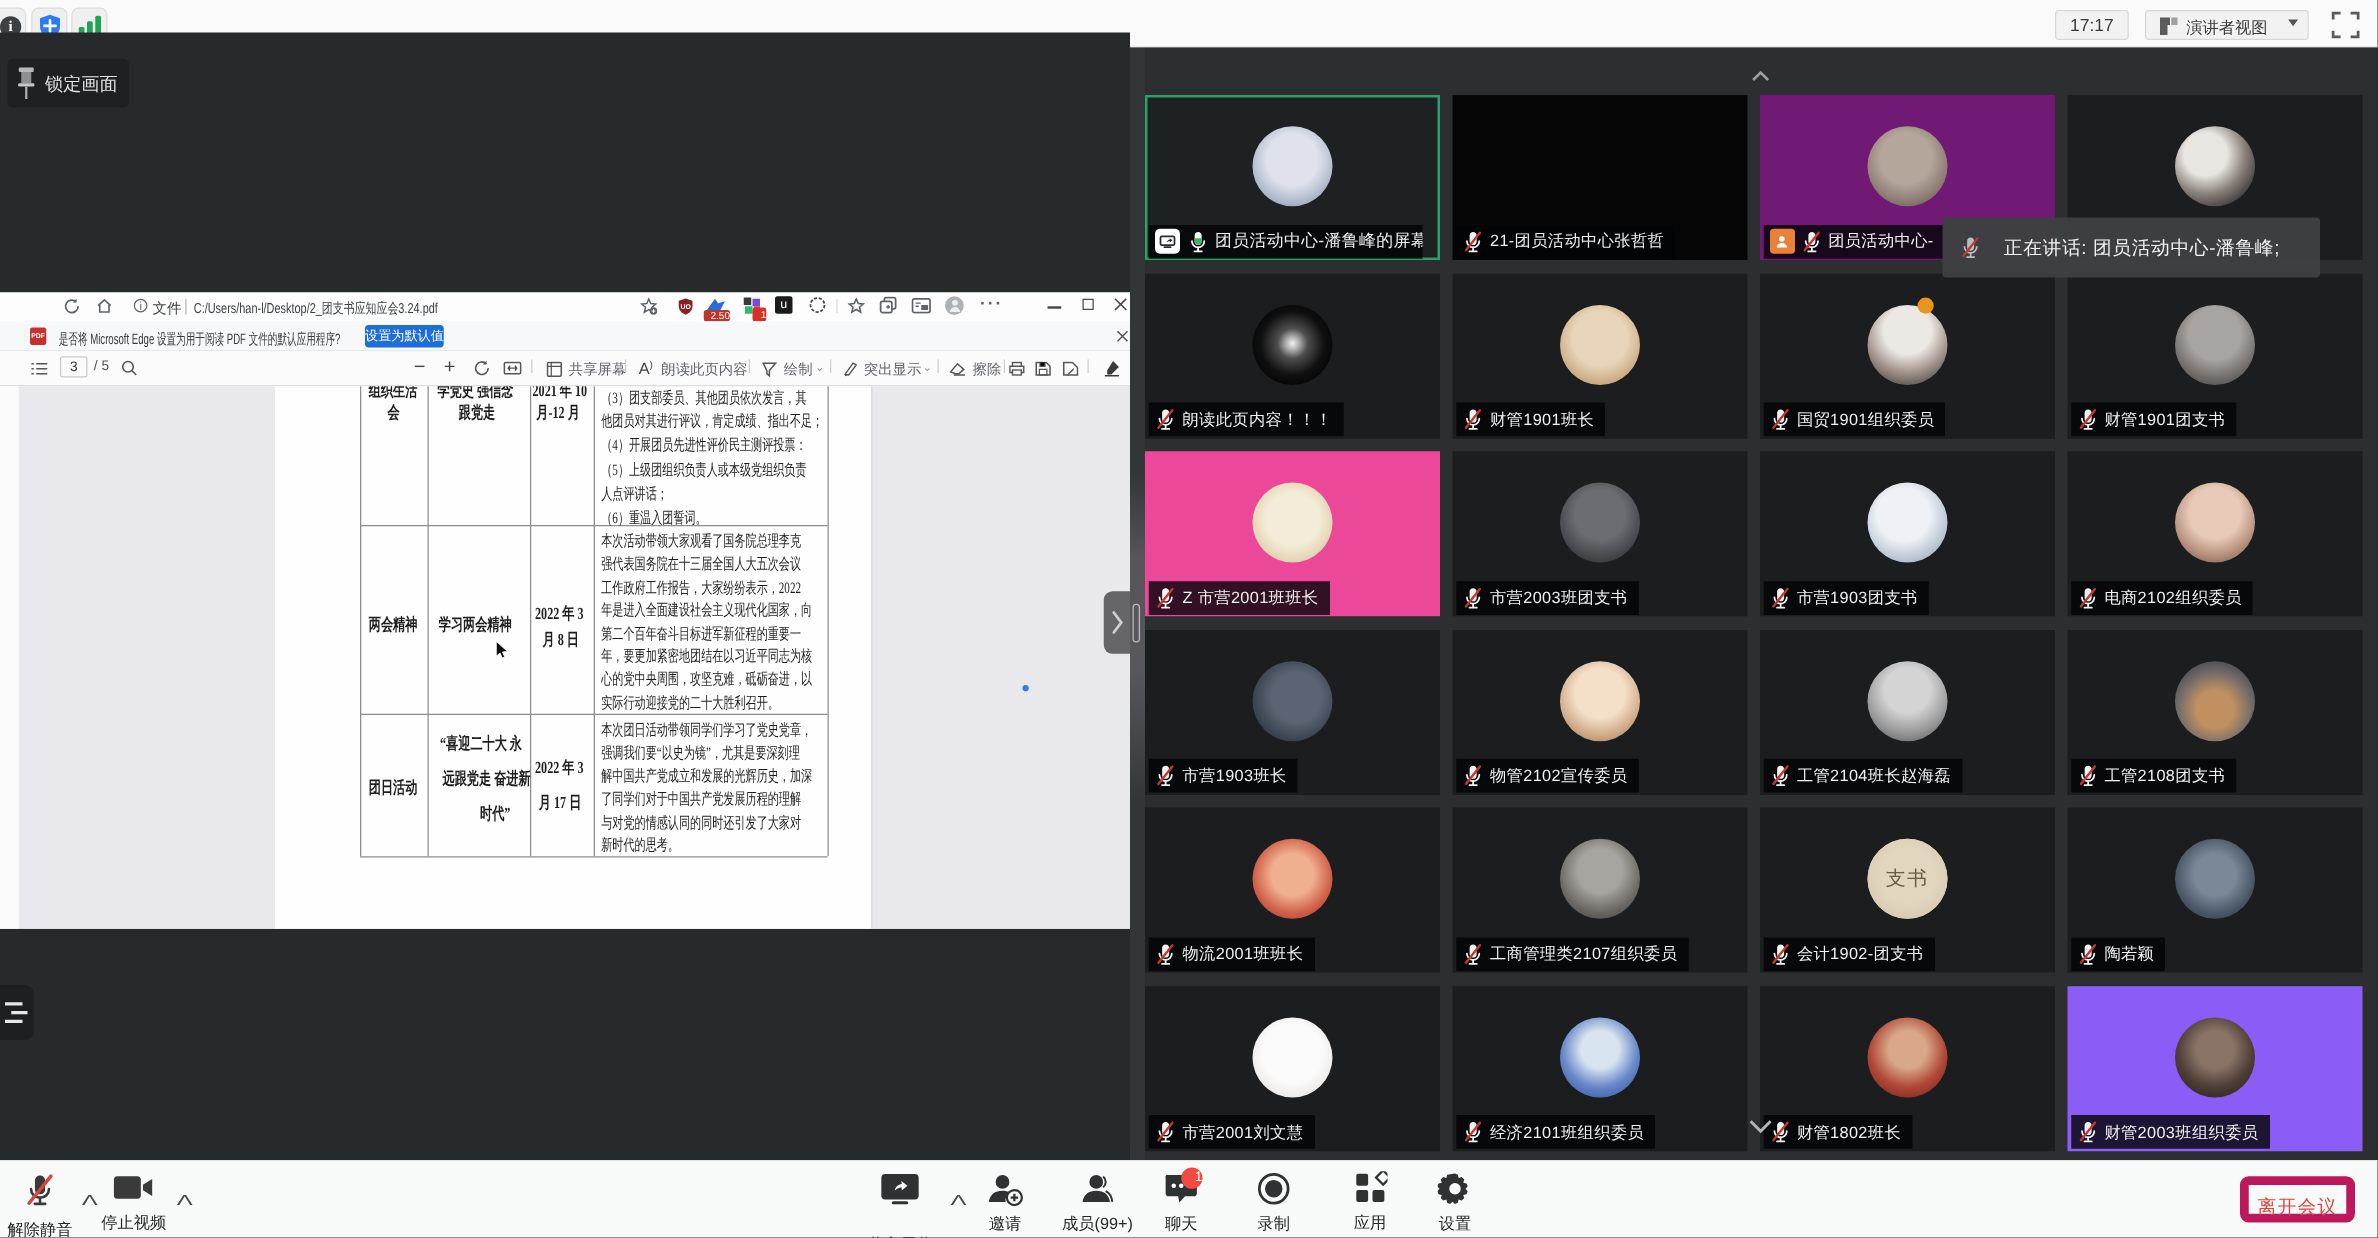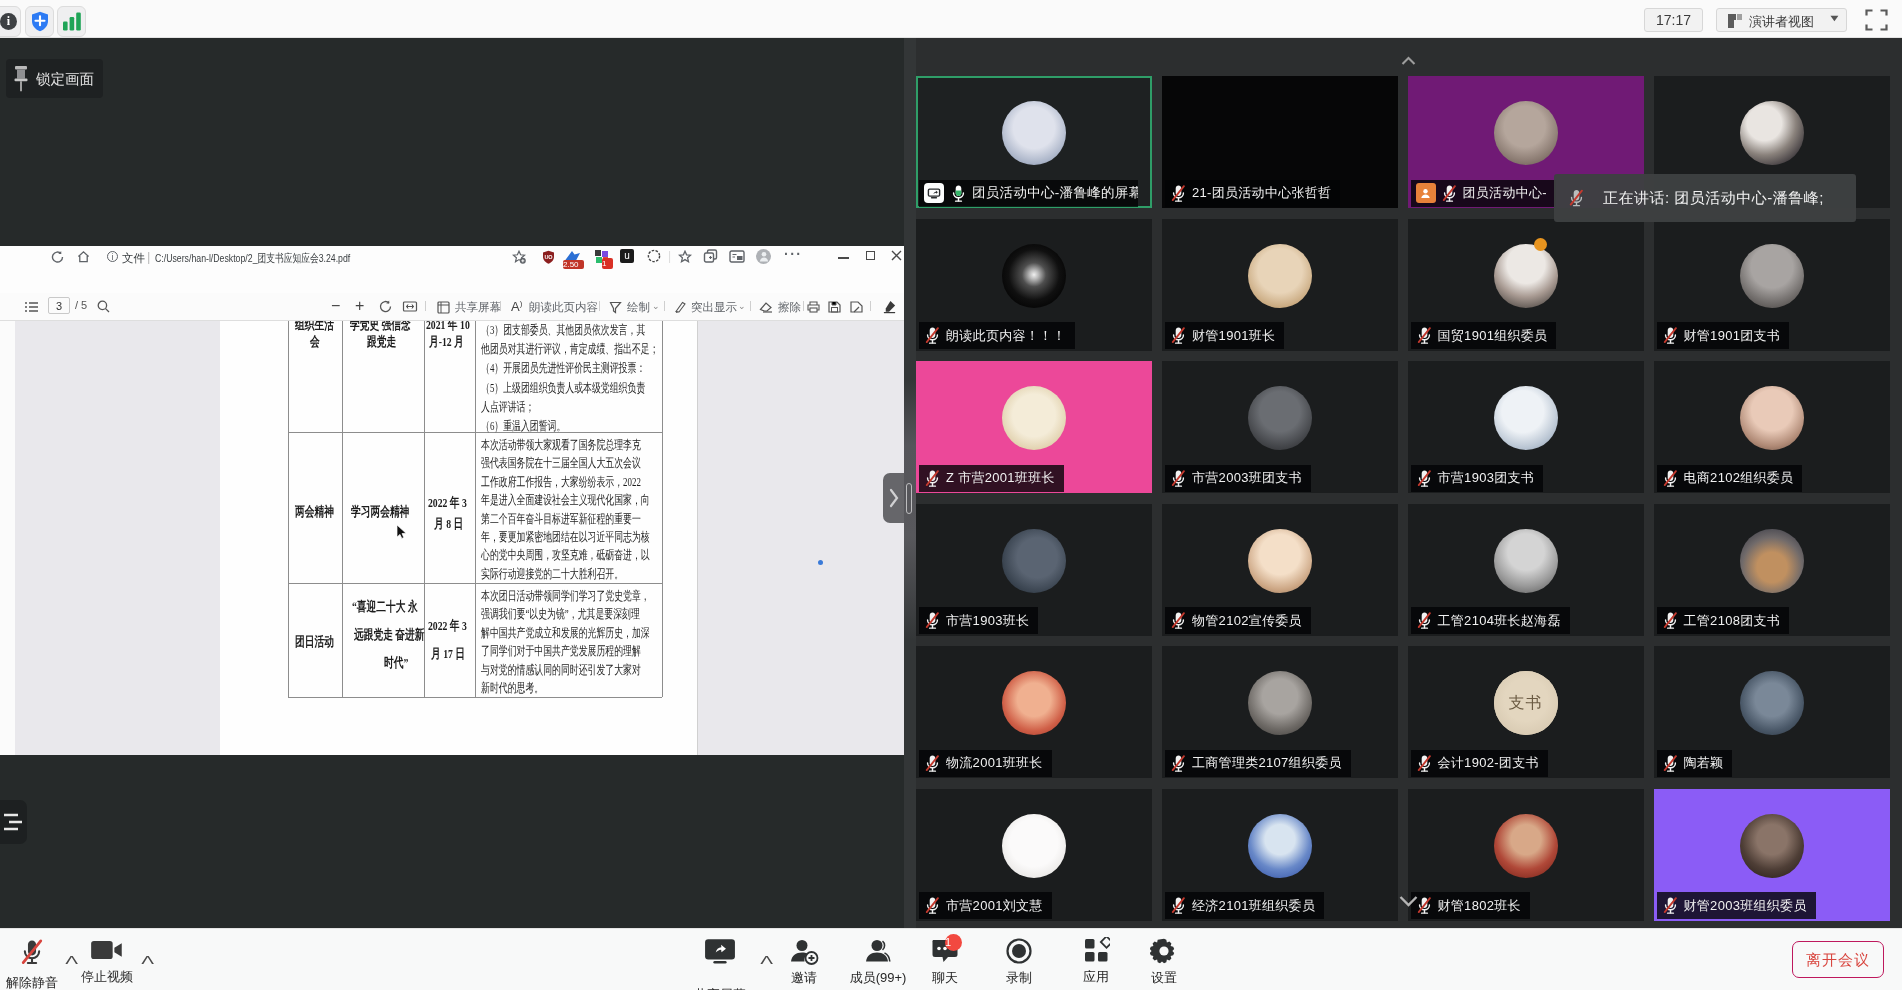--- a/index.html
+++ b/index.html
@@ -1,21 +1,21 @@
 <!DOCTYPE html>
 <html><head><meta charset="utf-8">
 <style>
 *{margin:0;padding:0;box-sizing:border-box}
 html,body{width:1902px;height:990px;overflow:hidden;font-family:"Liberation Sans",sans-serif;background:#262929}
 .abs{position:absolute}
 
 #topbar{position:absolute;left:0;top:0;width:1902px;height:38px;background:#fafafa;border-bottom:1px solid #e3e3e3}
 .tbbtn{position:absolute;top:6px;width:29px;height:31px;background:#efeff0;border:1px solid #dcdcdc;border-radius:6px}
 
-#leftpanel{position:absolute;left:0;top:38px;width:904px;height:890px;background:#262a2a}
+#leftpanel{position:absolute;left:0;top:26px;width:904px;height:890px;background:#262a2a}
 #lockchip{position:absolute;left:6px;top:21px;width:97px;height:39px;background:#1e2122;border-radius:4px}
 #lockchip span{position:absolute;left:30px;top:11px;font-size:14.5px;color:#e3e3e3}
 
 #browser{position:absolute;left:0;top:208px;width:904px;height:509px;background:#fdfdfd}
 #addr{position:absolute;left:0;top:0;width:904px;height:23px;background:#fdfdfd}
 #notif{position:absolute;left:0;top:23px;width:904px;height:24px;background:#f7f8fa;border-bottom:1px solid #e8e8e8}
 #pdfbar{position:absolute;left:0;top:47px;width:904px;height:28px;background:#fbfbfb;border-bottom:1px solid #dedede}
 #pdfcontent{position:absolute;left:0;top:75px;width:904px;height:434px;background:#e9e8ec;overflow:hidden}
 #pdfwhitestrip{position:absolute;left:0;top:0;width:15px;height:434px;background:#fbfbfb}
 #page{position:absolute;left:220px;top:0;width:478px;height:434px;background:#fefefe;border-right:1px solid #d0d0d0}
@@ -41,22 +41,22 @@
 .lbl .nm{letter-spacing:.3px}
 .obadge{width:20px;height:20px;background:#e8823a;border-radius:3px;display:inline-flex;align-items:center;justify-content:center;margin-right:5px;flex:none}
 .shic{width:20px;height:20px;background:#fdfdfd;border-radius:4px;display:inline-flex;align-items:center;justify-content:center;margin-right:6px;flex:none}
 #toast{position:absolute;left:1554px;top:174px;width:302px;height:48px;background:rgba(62,64,65,.97);border-radius:3px;display:flex;align-items:center;z-index:30}
 #toast .tx{color:#f3f3f3;font-size:15px;margin-left:18px;letter-spacing:.5px}
 
 #toolbar{position:absolute;left:0;top:928px;width:1902px;height:62px;background:#f8f9f9;border-top:1px solid #e4e4e4}
 .tbitem{position:absolute;top:8px;text-align:center;color:#2e2e2e}
 .tbitem .lab{display:block;font-size:13px;margin-top:3px;color:#262626}
 .caret{position:absolute;color:#4a4a4a;font-size:11px;transform:scaleX(1.7)}
-#leavebtn{position:absolute;left:1792px;top:12px;width:92px;height:37px;border:1px solid #be185d;border-radius:7px;color:#d8453e;font-size:15px;text-align:center;line-height:35px;letter-spacing:1px}
-.badge{position:absolute;background:#f24940;color:#fff;border-radius:50%;font-size:11px;text-align:left}
+#leavebtn{position:absolute;left:1792px;top:12px;width:92px;height:37px;border:7px solid #be185d;border-radius:7px;color:#d8453e;font-size:15px;text-align:center;line-height:35px;letter-spacing:1px}
+.badge{position:absolute;background:#f24940;color:#fff;border-radius:50%;font-size:11px;text-align:right}
 </style></head><body>
 <div id="topbar">
 <div class="tbbtn" style="left:-8px"></div>
 <div class="abs" style="left:0;top:13px;width:17px;height:17px;border-radius:50%;background:#3d4043;color:#fff;font-size:12px;text-align:center;line-height:17px;font-weight:bold;font-family:'Liberation Serif',serif">i</div>
 <div class="tbbtn" style="left:25px"></div>
 <svg class="abs" style="left:31px;top:11px" width="18" height="21" viewBox="0 0 18 21">
       <path d="M9 .8 17 3.6v6.3c0 4.9-3.4 8.6-8 10.3-4.6-1.7-8-5.4-8-10.3V3.6z" fill="#2d7bf4"></path>
       <path d="M9 5.2v9M4.5 9.7h9" stroke="#fff" stroke-width="2.1" stroke-linecap="round"></path>
     </svg>
 <div class="tbbtn" style="left:57px"></div>
@@ -147,20 +147,28 @@
 <div class="abs" style="left:756px;top:3px;width:15px;height:15px;border-radius:50%;background:#aeb1b5"></div>
 <svg class="abs" style="left:758.5px;top:5px" width="10" height="11" viewBox="0 0 10 11">
           <circle cx="5" cy="3.2" r="2.3" fill="#eceff1"></circle>
           <path d="M.8 10.5C1.3 7.9 2.9 6.5 5 6.5s3.7 1.4 4.2 4z" fill="#eceff1"></path>
         </svg>
 <span class="abs" style="left:784px;top:0px;font-size:14px;color:#5f6368;letter-spacing:1.5px;font-weight:bold">···</span>
 <span class="abs" style="left:838px;top:3px;width:11px;height:1.6px;background:#4a4a4a;top:11px"></span>
 <div class="abs" style="left:866px;top:5px;width:9px;height:9px;border:1.4px solid #4a4a4a"></div>
 <svg class="abs" style="left:891px;top:4px" width="11" height="11" viewBox="0 0 11 11">
           <path d="M1 1l9 9M10 1l-9 9" stroke="#4a4a4a" stroke-width="1.4"></path>
+        </svg>
+</div>
+      <div id="notif">
+<div class="abs" style="left:24px;top:5px;width:13px;height:14px;background:#c9302c;border-radius:2px;color:#fff;font-size:5.5px;font-weight:bold;text-align:center;line-height:14px">PDF</div>
+<span class="abs" style="left:47px;top:6px;font-size:12px;color:#3a3a3a;transform:scaleX(.64);transform-origin:0 0;white-space:nowrap">是否将 Microsoft Edge 设置为用于阅读 PDF 文件的默认应用程序?</span>
+<div class="abs" style="left:292px;top:3px;width:63px;height:18px;background:#1d6ed6;border-radius:3px;color:#fff;font-size:10.5px;text-align:center;line-height:18px">设置为默认值</div>
+<svg class="abs" style="left:893px;top:7px" width="10" height="10" viewBox="0 0 10 10">
+          <path d="M1 1l8 8M9 1l-8 8" stroke="#555" stroke-width="1.2"></path>
         </svg>
 </div>
       <div id="pdfbar">
 <svg class="abs" style="left:25px;top:9px" width="13" height="11" viewBox="0 0 13 11">
           <path d="M0 1h2M0 5h2M0 9h2M4 1h9M4 5h9M4 9h9" stroke="#555" stroke-width="1.3"></path>
         </svg>
 <div class="abs" style="left:48px;top:4px;width:22px;height:17px;border:1px solid #c9c9c9;border-radius:2px;font-size:11px;color:#333;text-align:center;line-height:16px">3</div>
 <span class="abs" style="left:75px;top:6px;font-size:11px;color:#555">/ 5</span>
 <svg class="abs" style="left:97px;top:7px" width="13" height="13" viewBox="0 0 13 13">
           <circle cx="5.4" cy="5.4" r="4.2" fill="none" stroke="#555" stroke-width="1.3"></circle>

